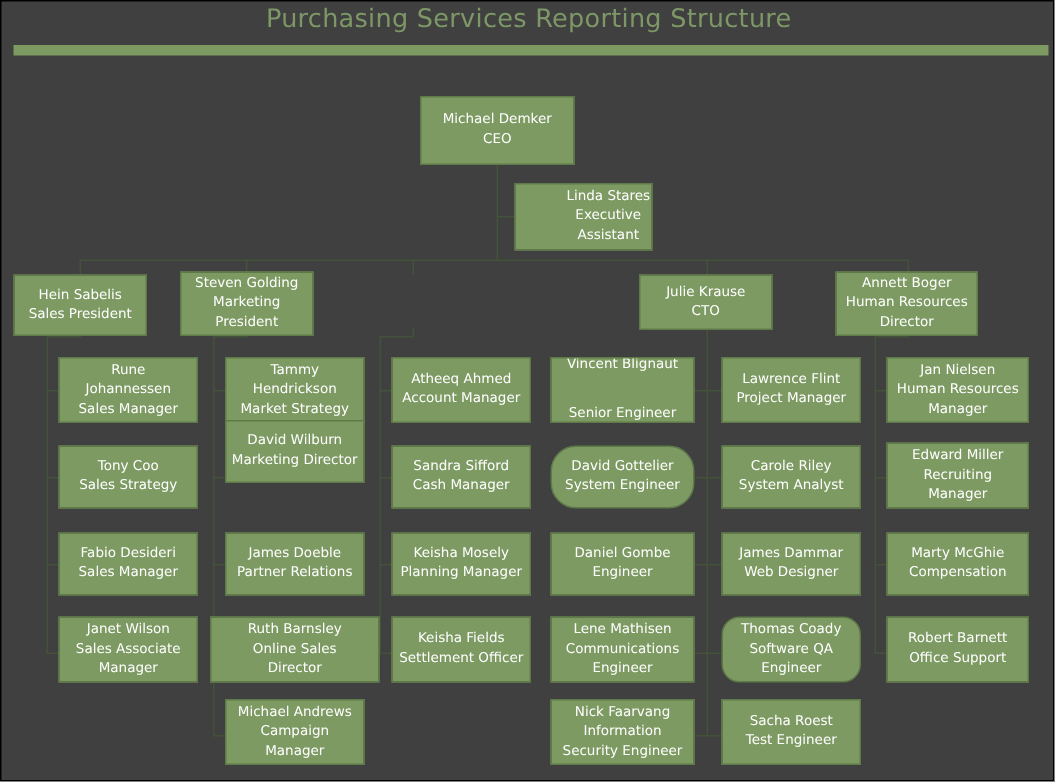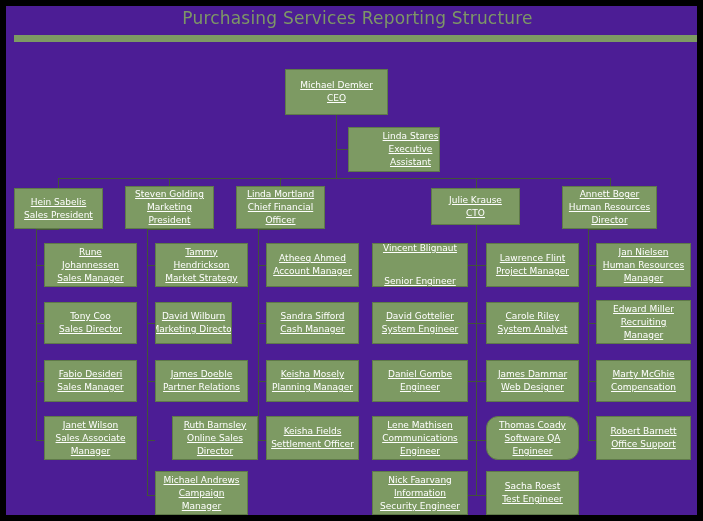--- a/index.html
+++ b/index.html
@@ -8,23 +8,23 @@
     padding: 0;
     background: #ffffff;
   }
   body {
     font-family: "Liberation Sans", sans-serif;
   }
   #page {
     position: relative;
     width: 703px;
     height: 521px;
-    background: #4c1d95;
+    background: #404040;
     overflow: hidden;
-    border: 6px solid #000000;
+    border: 1px solid #000000;
     box-sizing: border-box;
   }
 
   
   #title-area {
     position: absolute;
     left: 0;
     top: 0;
     width: 703px;
     height: 40px;
@@ -68,21 +68,20 @@
     display: flex;
     flex-direction: column;
     align-items: center;
     justify-content: center;
     text-align: center;
     font-family: "DejaVu Sans", sans-serif;
     font-size: 9px;
     line-height: 13px;
     padding: 2px 3px;
     overflow: hidden;
-    text-decoration: underline;
   }
   .node .line {
     display: block;
     white-space: nowrap;
   }
 </style>
 </head>
 <body>
 
 <div id="page">
@@ -169,70 +168,65 @@
     <span class="line">Hein Sabelis</span>
     <span class="line">Sales President</span>
   </div>
 
   <div class="node" style="left:119px; top:180px; width:89px; height:43px;">
     <span class="line">Steven Golding</span>
     <span class="line">Marketing</span>
     <span class="line">President</span>
   </div>
 
-  <div class="node" style="left:230px; top:180px; width:89px; height:43px;">
-    <span class="line">Linda Mortland</span>
-    <span class="line">Chief Financial</span>
-    <span class="line">Officer</span>
-  </div>
 
   <div class="node" style="left:425px; top:182px; width:89px; height:37px;">
     <span class="line">Julie Krause</span>
     <span class="line">CTO</span>
   </div>
 
   <div class="node" style="left:556px; top:180px; width:95px; height:43px;">
     <span class="line">Annett Boger</span>
     <span class="line">Human Resources</span>
     <span class="line">Director</span>
   </div>
 
   <div class="node" style="left:38px; top:237px; width:93px; height:44px;">
     <span class="line">Rune</span>
     <span class="line">Johannessen</span>
     <span class="line">Sales Manager</span>
   </div>
   <div class="node" style="left:38px; top:296px; width:93px; height:42px;">
     <span class="line">Tony Coo</span>
-    <span class="line">Sales Director</span>
+    <span class="line">Sales Strategy</span>
   </div>
   <div class="node" style="left:38px; top:354px; width:93px; height:42px;">
     <span class="line">Fabio Desideri</span>
     <span class="line">Sales Manager</span>
   </div>
   <div class="node" style="left:38px; top:410px; width:93px; height:44px;">
     <span class="line">Janet Wilson</span>
     <span class="line">Sales Associate</span>
     <span class="line">Manager</span>
   </div>
 
   <div class="node" style="left:149px; top:237px; width:93px; height:44px;">
     <span class="line">Tammy</span>
     <span class="line">Hendrickson</span>
     <span class="line">Market Strategy</span>
   </div>
-  <div class="node" style="left:149px; top:296px; width:77px; height:42px;">
+  <div class="node" style="left:149px; top:279px; width:93px; height:42px;">
     <span class="line">David Wilburn</span>
     <span class="line">Marketing Director</span>
   </div>
   <div class="node" style="left:149px; top:354px; width:93px; height:42px;">
     <span class="line">James Doeble</span>
     <span class="line">Partner Relations</span>
   </div>
-  <div class="node" style="left:166px; top:410px; width:86px; height:44px;">
+  <div class="node" style="left:139px; top:410px; width:113px; height:44px;">
     <span class="line">Ruth Barnsley</span>
     <span class="line">Online Sales</span>
     <span class="line">Director</span>
   </div>
   <div class="node" style="left:149px; top:465px; width:93px; height:44px;">
     <span class="line">Michael Andrews</span>
     <span class="line">Campaign</span>
     <span class="line">Manager</span>
   </div>
 
@@ -250,21 +244,21 @@
   </div>
   <div class="node" style="left:260px; top:410px; width:93px; height:44px;">
     <span class="line">Keisha Fields</span>
     <span class="line">Settlement Officer</span>
   </div>
 
   <div class="node" style="left:366px; top:237px; width:96px; height:44px;gap:20px;">
     <span class="line">Vincent Blignaut</span>
     <span class="line">Senior Engineer</span>
   </div>
-  <div class="node" style="left:366px; top:296px; width:96px; height:42px;">
+  <div class="node" style="left:366px; top:296px; width:96px; height:42px;border-radius:17px;">
     <span class="line">David Gottelier</span>
     <span class="line">System Engineer</span>
   </div>
   <div class="node" style="left:366px; top:354px; width:96px; height:42px;align-items:center;">
     <span class="line">Daniel Gombe</span>
     <span class="line">Engineer</span>
   </div>
   <div class="node" style="left:366px; top:410px; width:96px; height:44px;">
     <span class="line">Lene Mathisen</span>
     <span class="line">Communications</span>

